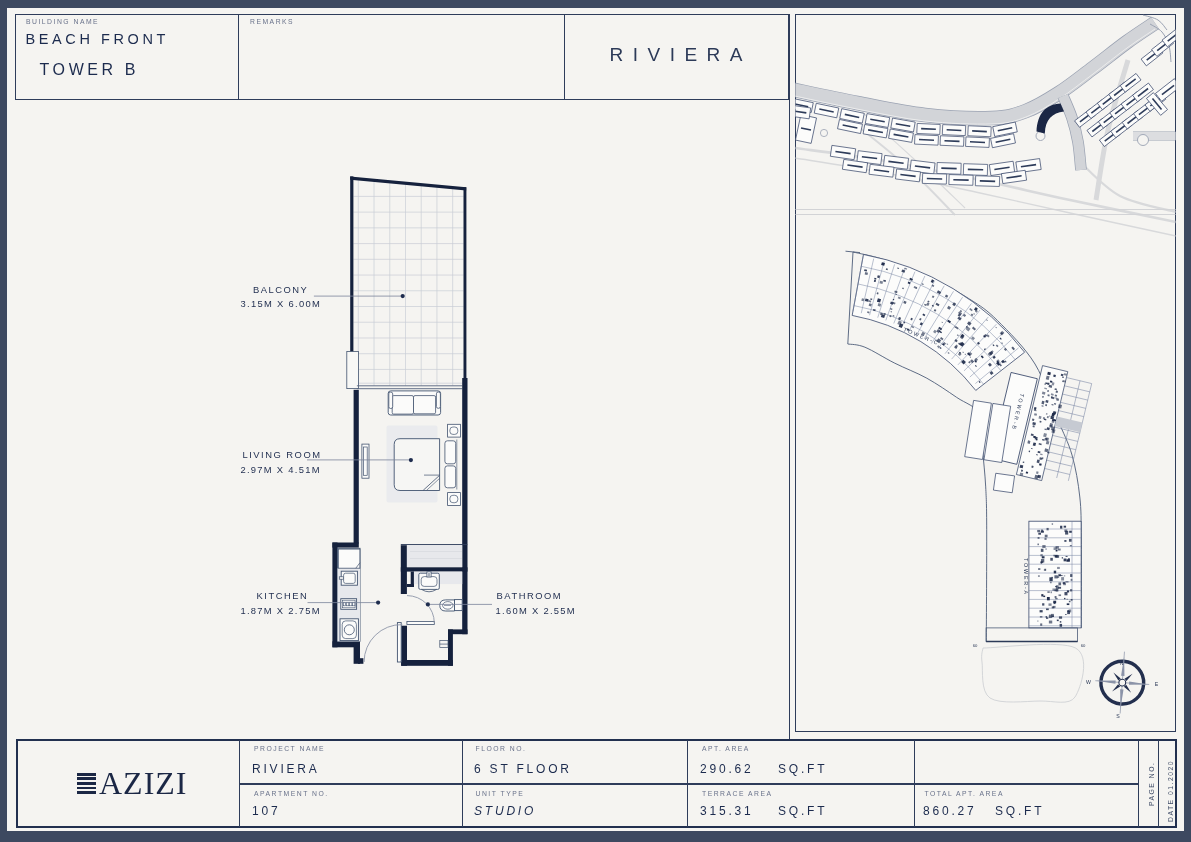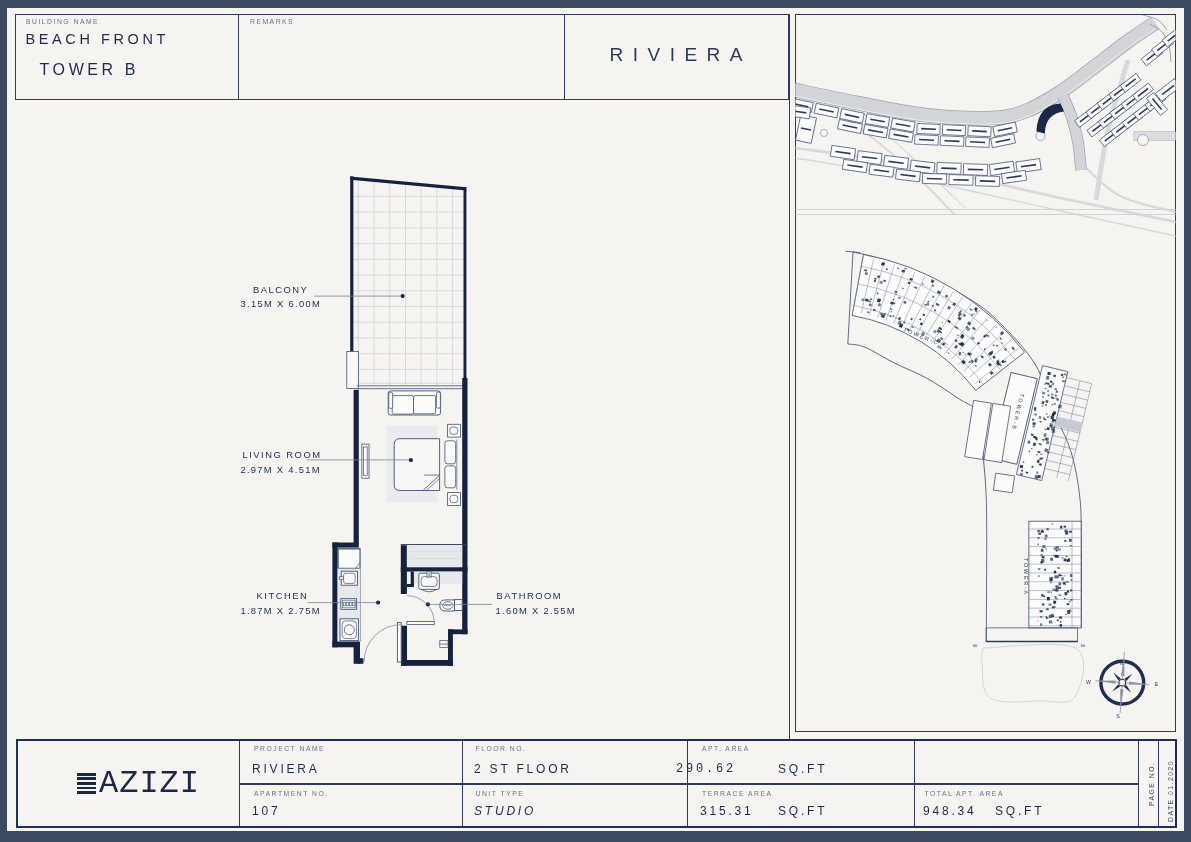--- a/index.html
+++ b/index.html
@@ -1136,31 +1136,31 @@
 <div class="ab" style="left:687px;top:740px;width:1px;height:86.5px;background:#2e3c5a"></div>
 <div class="ab" style="left:914px;top:740px;width:1px;height:86.5px;background:#2e3c5a"></div>
 <div class="ab" style="left:1137.5px;top:740px;width:1px;height:86.5px;background:#2e3c5a"></div>
 <div class="ab" style="left:1157.5px;top:740px;width:1px;height:86.5px;background:#2e3c5a"></div>
 <div class="ab" style="left:239px;top:783.3px;width:898.5px;height:1.6px;background:#2e3c5a"></div>
 <div class="ab" style="left:76.5px;top:772.9px;width:19.3px;height:2.7px;background:#1b2745"></div>
 <div class="ab" style="left:76.5px;top:777.4499999999999px;width:19.3px;height:2.7px;background:#1b2745"></div>
 <div class="ab" style="left:76.5px;top:782.0px;width:19.3px;height:2.7px;background:#1b2745"></div>
 <div class="ab" style="left:76.5px;top:786.55px;width:19.3px;height:2.7px;background:#1b2745"></div>
 <div class="ab" style="left:76.5px;top:791.1px;width:19.3px;height:2.7px;background:#1b2745"></div>
-<div class="ab" style="left:99px;top:765px;font-family:Liberation Mono, monospace;font-size:32px;letter-spacing:1px;color:#1b2745;">AZIZI</div>
+<div class="ab" style="left:99px;top:765px;font-family:Liberation Serif, serif;font-size:32px;letter-spacing:1px;color:#1b2745;">AZIZI</div>
 <div class="ab lab" style="left:254px;top:744.5px;">PROJECT NAME</div>
 <div class="ab val" style="left:252px;top:761.5px;">RIVIERA</div>
 <div class="ab lab" style="left:254px;top:789.5px;">APARTMENT NO.</div>
 <div class="ab val" style="left:252px;top:803.5px;">107</div>
 <div class="ab lab" style="left:475.5px;top:744.5px;">FLOOR NO.</div>
-<div class="ab val" style="left:474px;top:761.5px;">2 ST FLOOR</div>
+<div class="ab val" style="left:474px;top:761.5px;">6 ST FLOOR</div>
 <div class="ab lab" style="left:475.5px;top:789.5px;">UNIT TYPE</div>
 <div class="ab val" style="left:474px;top:803.5px;font-style:italic;">STUDIO</div>
 <div class="ab lab" style="left:702px;top:744.5px;">APT. AREA</div>
-<div class="ab val" style="left:676px;top:761.5px;font-family:Liberation Mono, monospace;">290.62</div>
+<div class="ab val" style="left:700px;top:761.5px;">290.62</div>
 <div class="ab val" style="left:778px;top:761.5px;">SQ.FT</div>
 <div class="ab lab" style="left:702px;top:789.5px;">TERRACE AREA</div>
 <div class="ab val" style="left:700px;top:803.5px;">315.31</div>
 <div class="ab val" style="left:778px;top:803.5px;">SQ.FT</div>
 <div class="ab lab" style="left:924.5px;top:789.5px;">TOTAL APT. AREA</div>
-<div class="ab val" style="left:923px;top:803.5px;">948.34</div>
+<div class="ab val" style="left:923px;top:803.5px;">860.27</div>
 <div class="ab val" style="left:995px;top:803.5px;">SQ.FT</div>
 <div class="ab lab" style="left:1147.5px;top:806px;transform:rotate(-90deg);transform-origin:left top;color:#404d68;">PAGE NO.</div>
 <div class="ab lab" style="left:1167px;top:822px;transform:rotate(-90deg);transform-origin:left top;color:#404d68;">DATE 01.2020</div>
 </body></html>

